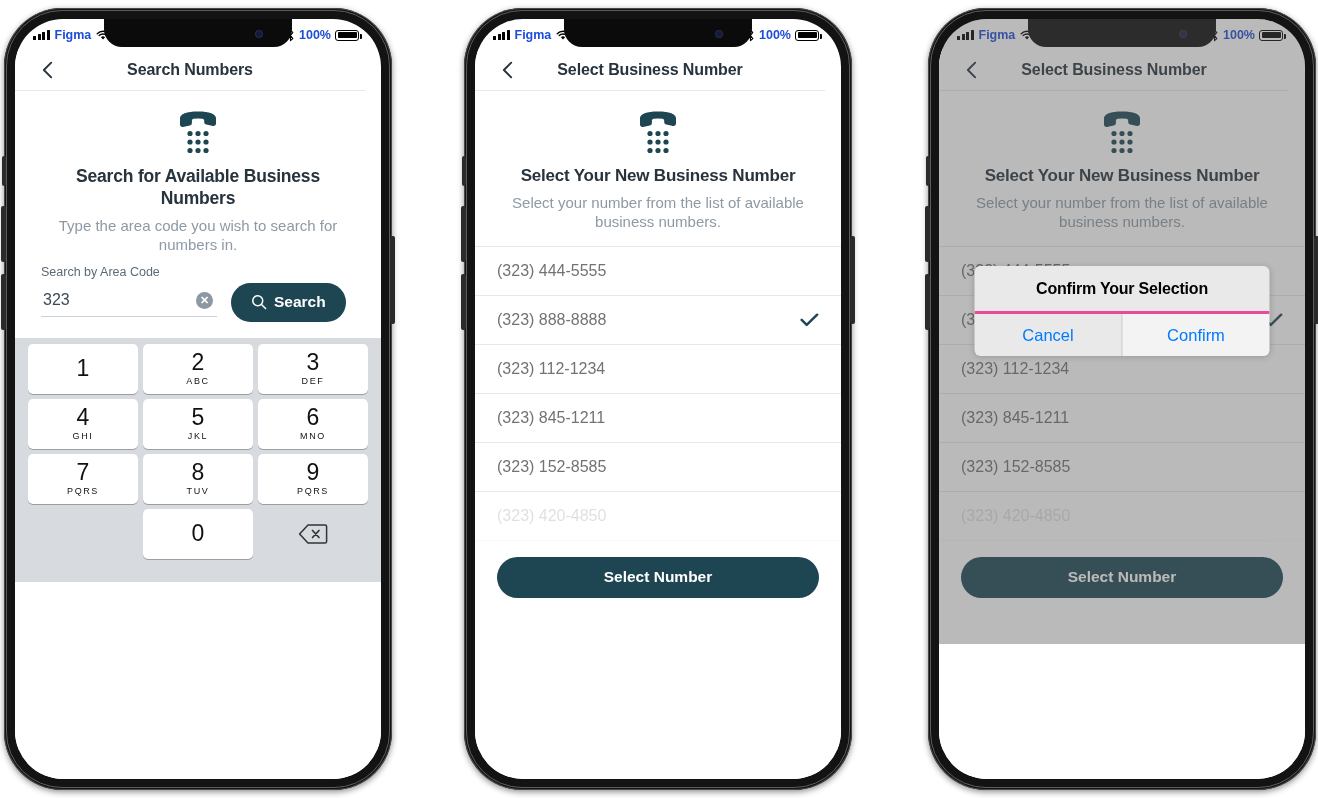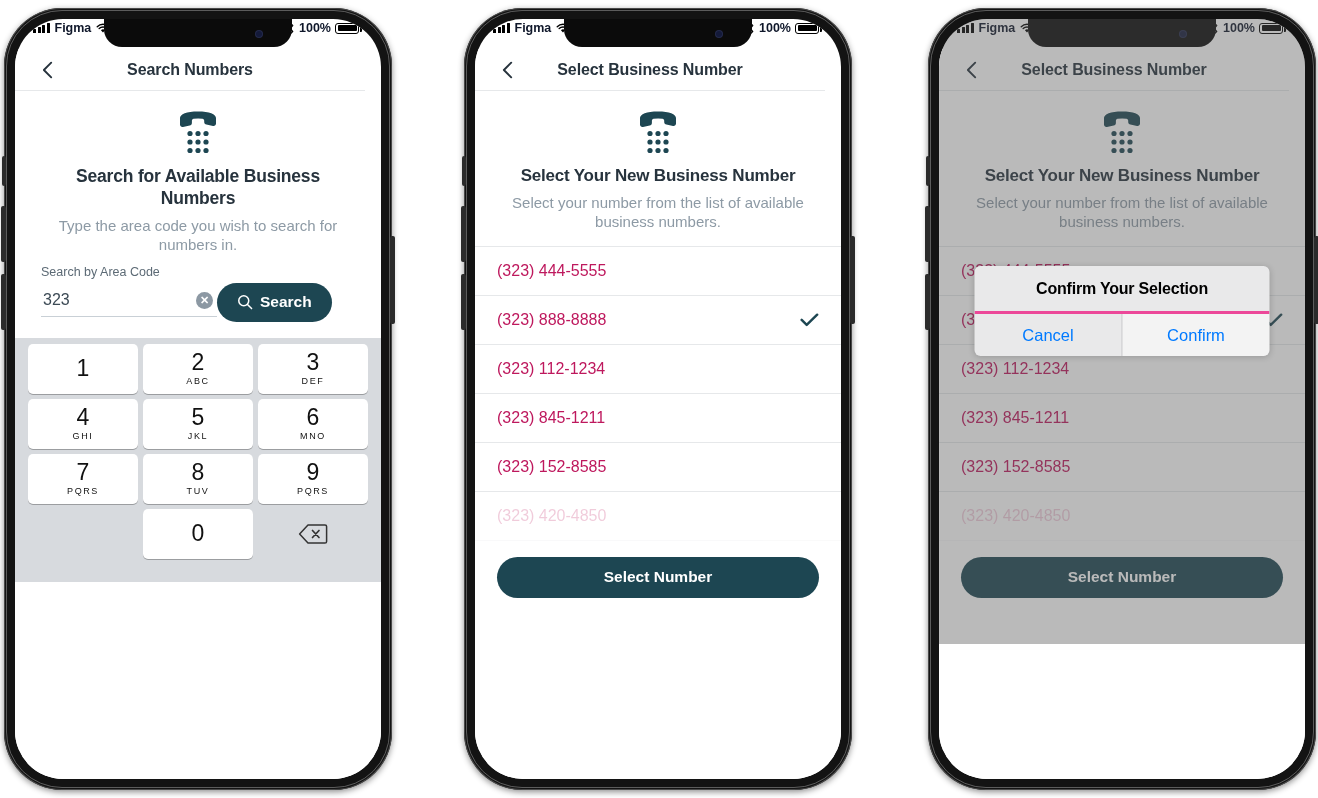--- a/index.html
+++ b/index.html
@@ -49,23 +49,23 @@
   
   .btn-side{ position:absolute; background:#2b2b2b; border-radius:2px; }
   .b-mute{ left:-2px; top:148px; width:4px; height:30px; }
   .b-vup { left:-3px; top:198px; width:5px; height:56px; }
   .b-vdn { left:-3px; top:266px; width:5px; height:56px; }
   .b-pwr { right:-3px; top:228px; width:5px; height:88px; }
 
   
   .statusbar{
     position:absolute; left:0; right:0; top:0; height:30px;
-    display:flex; align-items:flex-start; justify-content:space-between;
+    display:flex; align-items:center; justify-content:space-between;
     padding:2px 22px 0 18px;
-    font-size:12.5px; font-weight:600; color:#0f172a;
+    font-size:12.5px; font-weight:600; color:#1d4ed8;
     z-index:30;
   }
   .sb-left{ display:flex; align-items:center; gap:5px; }
   .sb-right{ display:flex; align-items:center; gap:4px; }
   .bars{ display:flex; align-items:flex-end; gap:1.5px; height:10px; }
   .bars i{ display:block; width:3px; background:#000; border-radius:.5px; }
   .bars i:nth-child(1){height:4px;} .bars i:nth-child(2){height:6px;}
   .bars i:nth-child(3){height:8px;} .bars i:nth-child(4){height:10px;}
   .battery{
     position:relative; width:24px; height:11px;
@@ -103,21 +103,21 @@
     line-height:1.28; letter-spacing:-.2px;
   }
   .h-title.wide{ font-size:17px; white-space:nowrap; }
   .h-sub{
     margin-top:6px; font-size:15px; color:#8d9aa5; line-height:1.3;
   }
 
   
   .field-wrap{ padding:10px 26px 0; }
   .field-label{ font-size:12.5px; color:#5c6a75; }
-  .field-row{ display:flex; align-items:center; margin-top:4px; }
+  .field-row{ display:flex; align-items:center; gap:14px; margin-top:4px; }
   .field{
     position:relative; flex:0 0 176px;
     display:flex; align-items:center; justify-content:space-between;
     border-bottom:1.5px solid #c9d0d6; padding:4px 4px 7px 2px;
   }
   .field .val{ font-size:16px; color:#3c4a55; }
   .clear-ic{
     width:17px; height:17px; border-radius:50%; background:#8c98a3;
     display:flex; align-items:center; justify-content:center;
     color:#fff; font-size:11px; font-weight:700; line-height:1;
@@ -146,21 +146,21 @@
   .key.blank{ background:transparent; box-shadow:none; cursor:default; }
   .key.del{ background:transparent; box-shadow:none; }
 
   
   .numlist{ margin-top:14px; border-top:1px solid #e6e8ea; }
   .numrow{
     position:relative; height:49px; padding:0 22px;
     display:flex; align-items:center; justify-content:space-between;
     border-bottom:1px solid #e6e8ea; cursor:pointer;
   }
-  .numrow .txt{ font-size:16px; color:#be185d; }
+  .numrow .txt{ font-size:16px; color:#737373; }
   .numrow.faded{ opacity:.22; }
   .check{ width:19px; height:14px; }
 
   .cta-wrap{ padding:16px 22px 16px; }
   .cta{
     width:100%; height:41px; border:none; cursor:pointer;
     background:#1d4652; color:#fff; border-radius:21px;
     font-size:15.5px; font-weight:700; font-family:inherit;
   }
 

